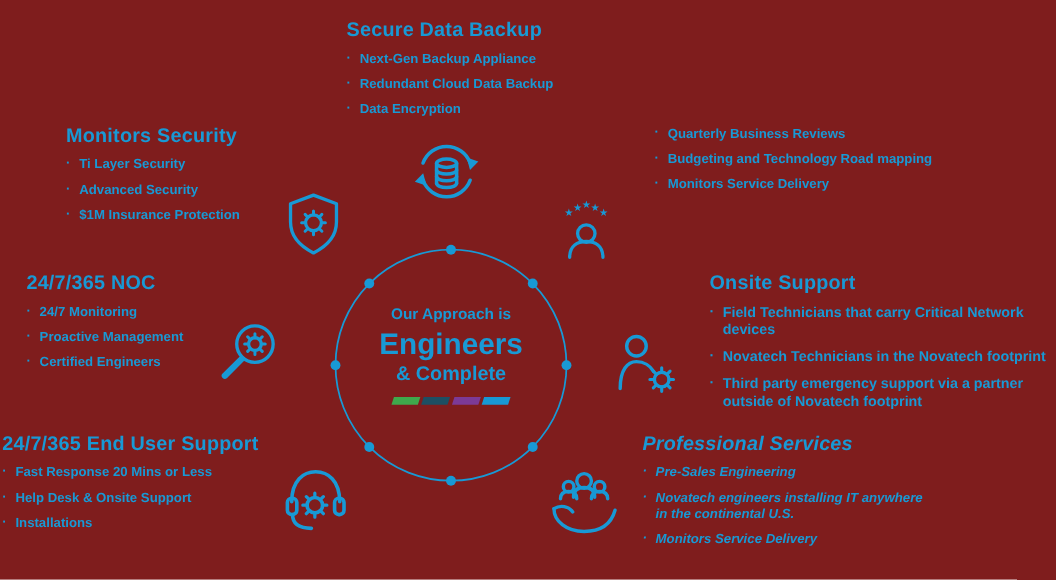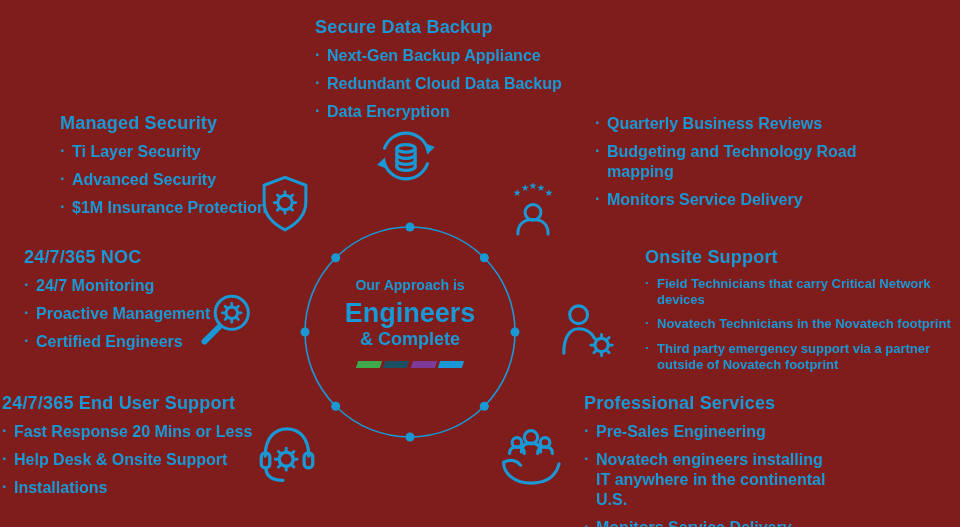--- a/index.html
+++ b/index.html
@@ -5,21 +5,21 @@
   html,body{margin:0;padding:0;background:#ffffff;}
   .canvas{
     position:relative;width:960px;height:527px;background:#7f1d1d;overflow:hidden;
     font-family:"Liberation Sans",sans-serif;color:#1899d5;
   }
   .section{position:absolute;}
   .section h2{margin:0 0 8px 0;font-size:18px;line-height:1.1;font-weight:bold;color:#1899d5;letter-spacing:.2px;}
   .section ul{list-style:none;margin:0;padding:0;}
   .section li{
     position:relative;padding-left:12px;margin-bottom:8px;
-    font-size:16px;line-height:1.25;font-weight:bold;color:#1899d5;
+    font-size:12px;line-height:1.25;font-weight:bold;color:#1899d5;
   }
   .section li::before{content:"·";position:absolute;left:0;top:-1px;font-weight:bold;}
   .sec-onsite li{font-size:13px;}
   .icon{position:absolute;}
   .icon svg{display:block;width:100%;height:100%;}
   .hub-circle{position:absolute;left:299px;top:221px;}
   .center-text{position:absolute;left:318px;top:277px;width:184px;text-align:center;}
   .center-intro{font-size:14px;font-weight:bold;line-height:1.2;}
   .center-line1{font-size:27px;font-weight:bold;line-height:1.15;margin-top:4px;}
   .center-line2{font-size:18px;font-weight:bold;line-height:1.15;}
@@ -36,21 +36,21 @@
   <div class="section" style="left:315px;top:18px;width:260px;">
     <h2>Secure Data Backup</h2>
     <ul>
       <li>Next-Gen Backup Appliance</li>
       <li>Redundant Cloud Data Backup</li>
       <li>Data Encryption</li>
     </ul>
   </div>
 
   <div class="section" style="left:60px;top:114px;width:230px;">
-    <h2>Managed Security</h2>
+    <h2>Monitors Security</h2>
     <ul>
       <li>Ti Layer Security</li>
       <li>Advanced Security</li>
       <li>$1M Insurance Protection</li>
     </ul>
   </div>
 
   <div class="section" style="left:595px;top:114px;width:310px;">
     <ul>
       <li>Quarterly Business Reviews</li>
@@ -79,21 +79,21 @@
 
   <div class="section" style="left:2px;top:394px;width:260px;">
     <h2>24/7/365 End User Support</h2>
     <ul>
       <li>Fast Response 20 Mins or Less</li>
       <li>Help Desk &amp; Onsite Support</li>
       <li>Installations</li>
     </ul>
   </div>
 
-  <div class="section" style="left:584px;top:394px;width:255px;">
+  <div class="section" style="left:584px;top:394px;width:255px;font-style:italic;">
     <h2>Professional Services</h2>
     <ul>
       <li>Pre-Sales Engineering</li>
       <li>Novatech engineers installing IT anywhere in the continental U.S.</li>
       <li>Monitors Service Delivery</li>
     </ul>
   </div>
 
   <svg class="hub-circle" width="222" height="222" viewBox="0 0 222 222">
     <circle cx="111" cy="111" r="105" fill="none" stroke="#1899d5" stroke-width="1.6"></circle>

